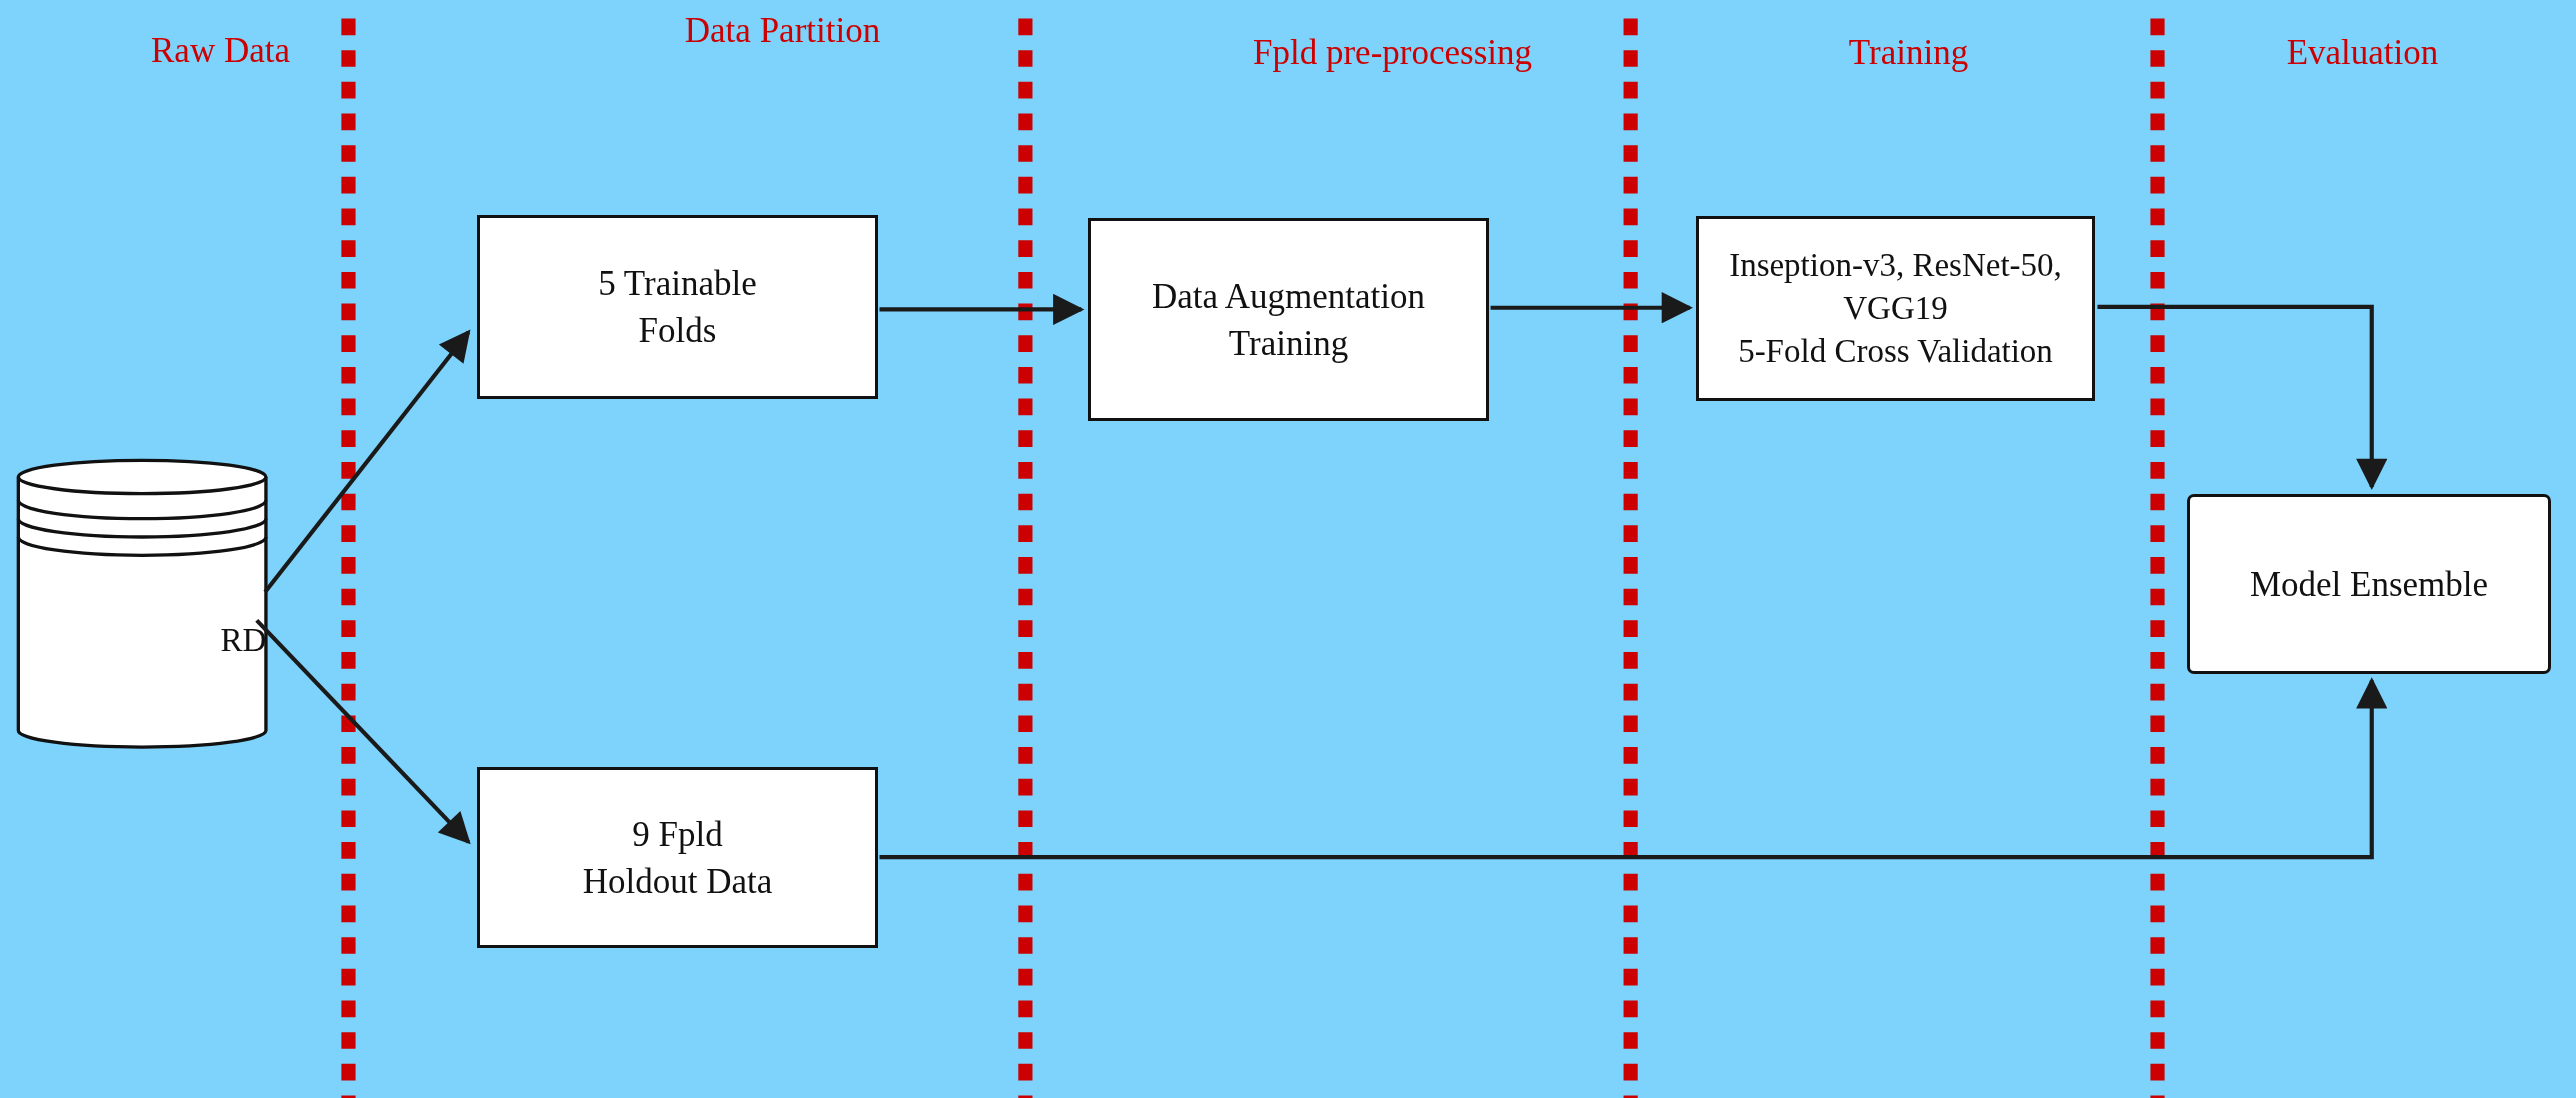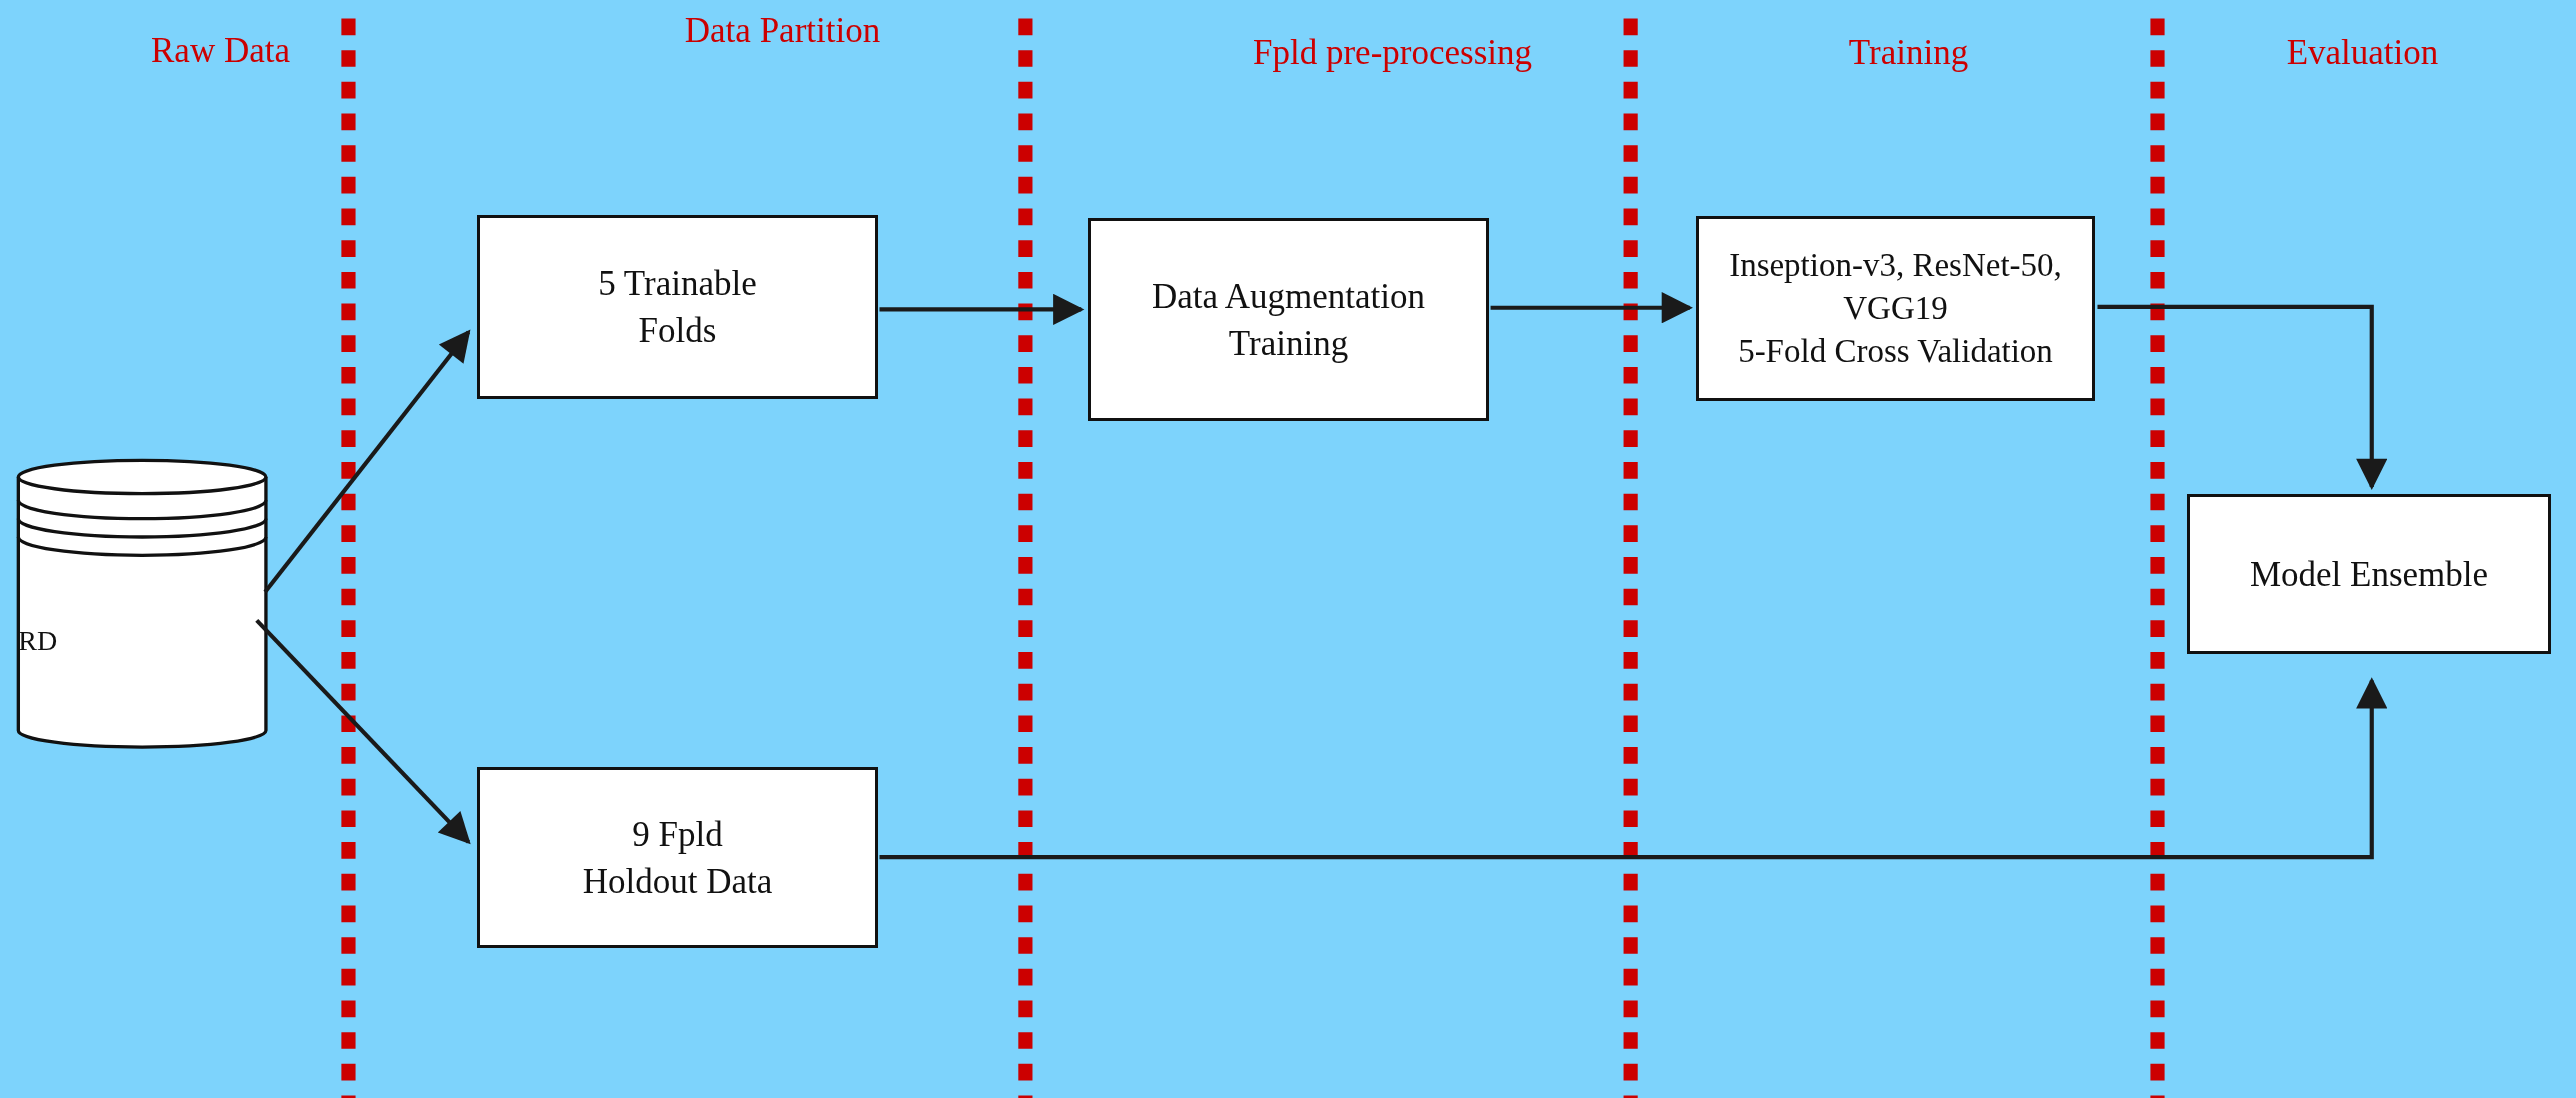--- a/index.html
+++ b/index.html
@@ -45,23 +45,23 @@
     text-align: right;
   }
   .node-line {
     white-space: nowrap;
   }
   .db-label {
     position: absolute;
     left: 18.3px;
     top: 617px;
     width: 248px;
-    text-align: left;
+    text-align: right;
     color: #111111;
-    font-size: 28px;
+    font-size: 33px;
     line-height: 47px;
   }
 </style>
 </head>
 <body>
 
 <div id="canvas">
 
   <svg id="lines-layer" viewBox="0 0 3090 1318" xmlns="http://www.w3.org/2000/svg">
     <defs>
@@ -124,18 +124,18 @@
     <div class="node-line">Data Augmentation</div>
     <div class="node-line">Training</div>
   </div>
 
   <div class="node" style="left:1696px; top:216px; width:399px; height:185px; line-height:43px; font-size:33px;">
     <div class="node-line">Inseption-v3, ResNet-50,</div>
     <div class="node-line">VGG19</div>
     <div class="node-line">5-Fold Cross Validation</div>
   </div>
 
-  <div class="node" style="left:2187px; top:494px; width:364px; height:160px;">
+  <div class="node" style="left:2187px; top:494px; width:364px; height:180px;border-radius:7px;">
     <div class="node-line">Model Ensemble</div>
   </div>
 
 </div>
 
 
 </body></html>

